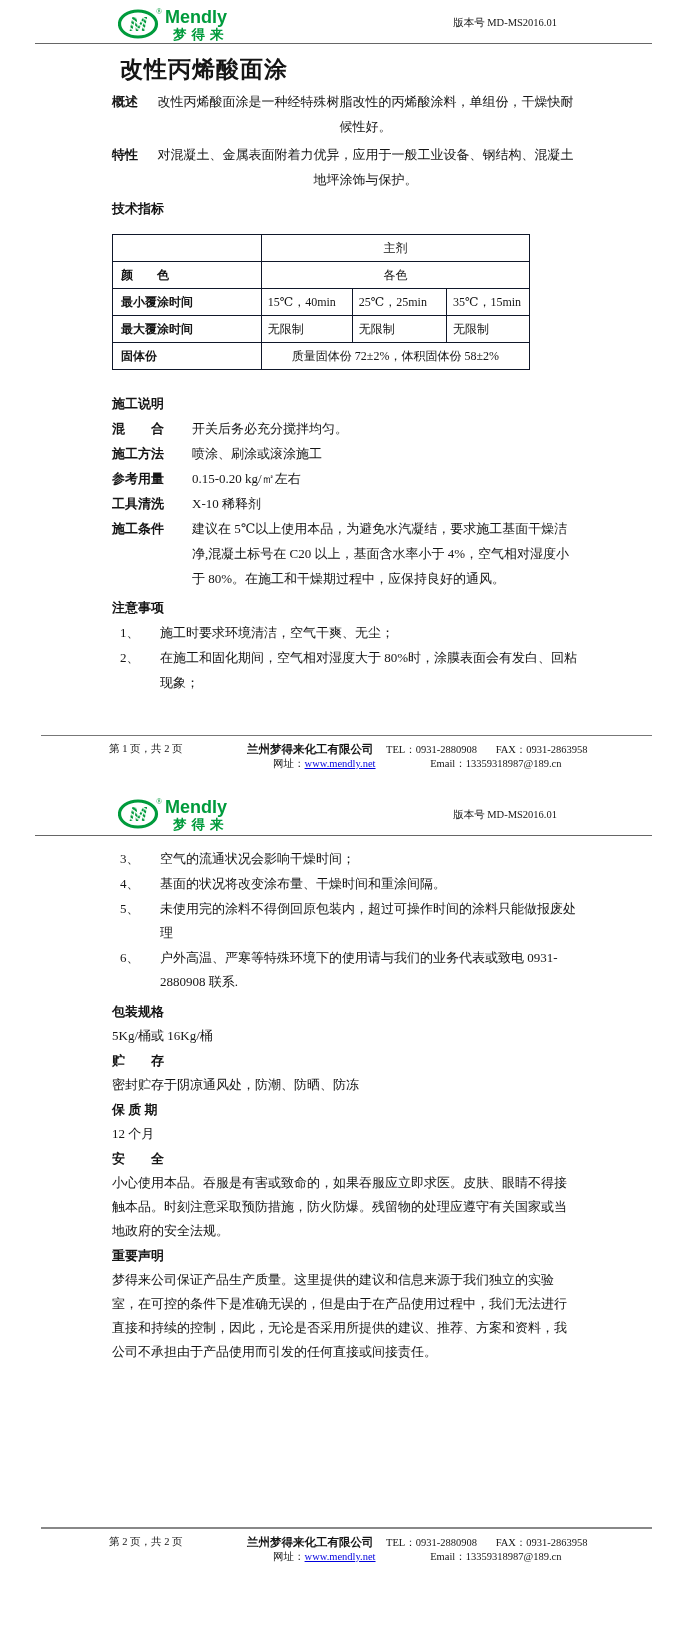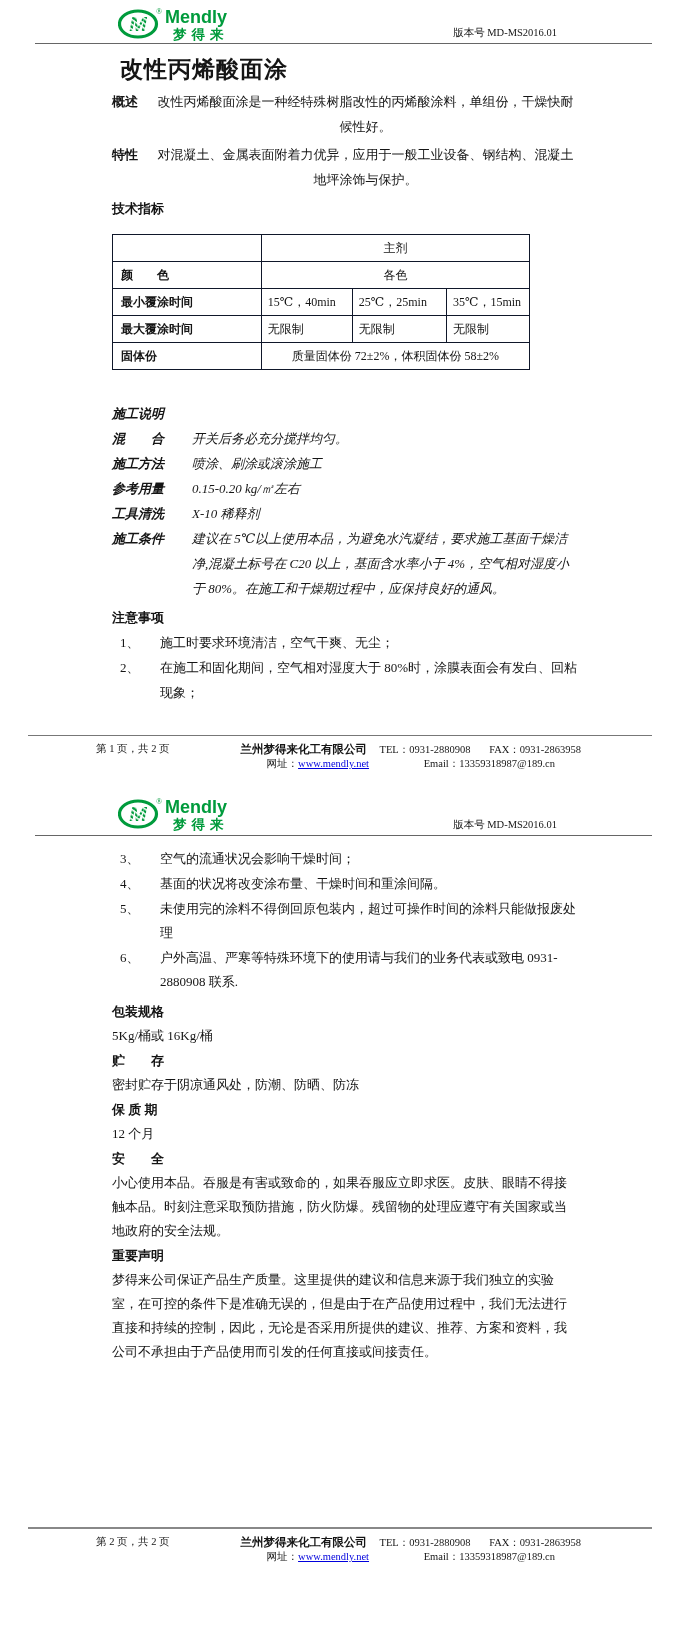--- a/index.html
+++ b/index.html
@@ -12,56 +12,56 @@
   #page-1{top:0;height:780px;}
   #page-2{top:780px;height:858px;}
 
   
   .hdr{position:relative;margin:0 35px;border-bottom:1px solid #666;}
   #page-1 .hdr{height:43px;}
   #page-2 .hdr{height:55px;}
   .logo-wrap{position:absolute;left:83px;}
   #page-1 .logo-wrap{top:4px;}
   #page-2 .logo-wrap{top:14px;}
-  .version{position:absolute;right:95px;bottom:3px;font-size:10.5px;white-space:nowrap;}
+  .version{position:absolute;right:95px;bottom:13px;font-size:10.5px;white-space:nowrap;}
 
   
   .content{margin:0 108px 0 112px;}
   .title{margin:10px 0 0 8px;font-size:23px;font-weight:bold;letter-spacing:1px;
          font-family:Liberation Serif, serif;}
 
   .para{display:flex;margin-top:4px;line-height:25px;font-size:13px;}
   .para .plabel{flex:none;width:40px;font-weight:bold;}
   .para .ptext{flex:1;text-align:center;}
   #features{margin-top:3px;}
 
   .sec-heading{margin-top:4px;font-size:13px;font-weight:bold;line-height:25px;}
 
   
   table.tech{border-collapse:collapse;margin-top:13px;width:418px;table-layout:fixed;
              font-size:12px;}
   table.tech td{border:1px solid #0f172a;height:24px;padding:1px 6px;vertical-align:middle;}
   table.tech td.lbl{font-weight:bold;padding-left:8px;}
   table.tech td.ctr{text-align:center;}
 
-  .construction{margin-top:31px;font-style:italic;}
+  .construction{margin-top:21px;}
   .def{display:flex;font-size:13px;line-height:25px;}
   .def .dlabel{flex:none;width:80px;font-weight:bold;}
   .def .dtext{flex:1;}
 
   .note{display:flex;font-size:13px;line-height:25px;}
   .note .nnum{flex:none;width:48px;padding-left:8px;box-sizing:border-box;}
   .note .ntext{flex:1;}
   #page-2 .note{line-height:24px;margin-bottom:1px;}
   #page-2 .def{line-height:24px;margin-bottom:1px;flex-direction:column;}
   #page-2 .notes-cont{margin-top:11px;}
   #page-2 .specs{margin-top:6px;}
 
   
-  .footer{position:absolute;left:28px;right:35px;border-top:1px solid #777;
+  .footer{position:absolute;left:41px;right:35px;border-top:1px solid #777;
           display:flex;align-items:flex-start;padding-top:6px;font-size:10.5px;}
   #page-1 .footer{top:735px;}
   #page-2 .footer{top:747px;border-top-width:2px;border-top-color:#888;}
   .pnum{flex:none;margin-left:68px;white-space:nowrap;}
   .fcenter{flex:1;text-align:center;line-height:14px;}
   .company{font-weight:bold;font-size:11.5px;margin-right:10px;}
   .ftel{margin-right:16px;}
   .fline2 .weblink{color:#0000dd;text-decoration:underline;}
   .fline2 .femail{margin-left:52px;}
 </style>

